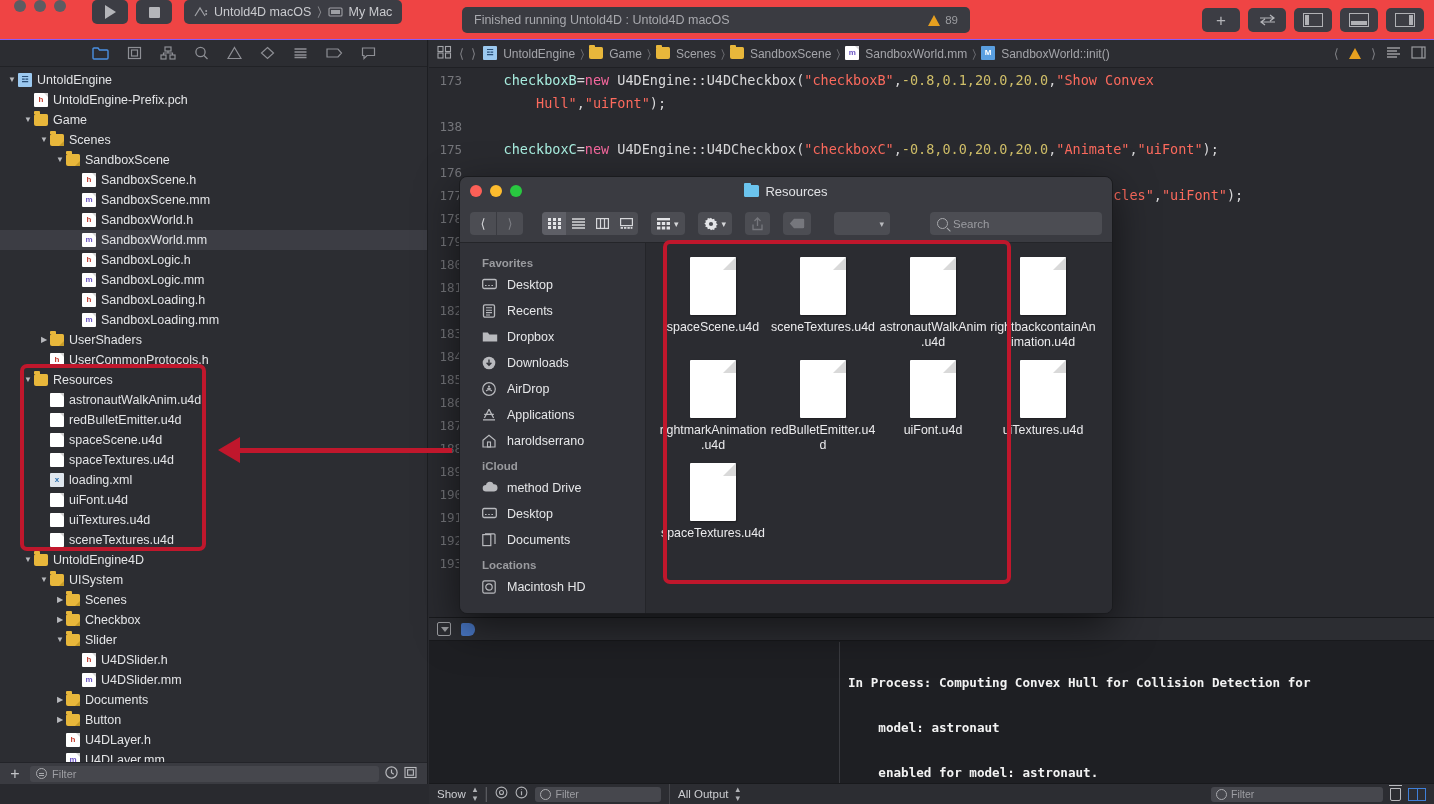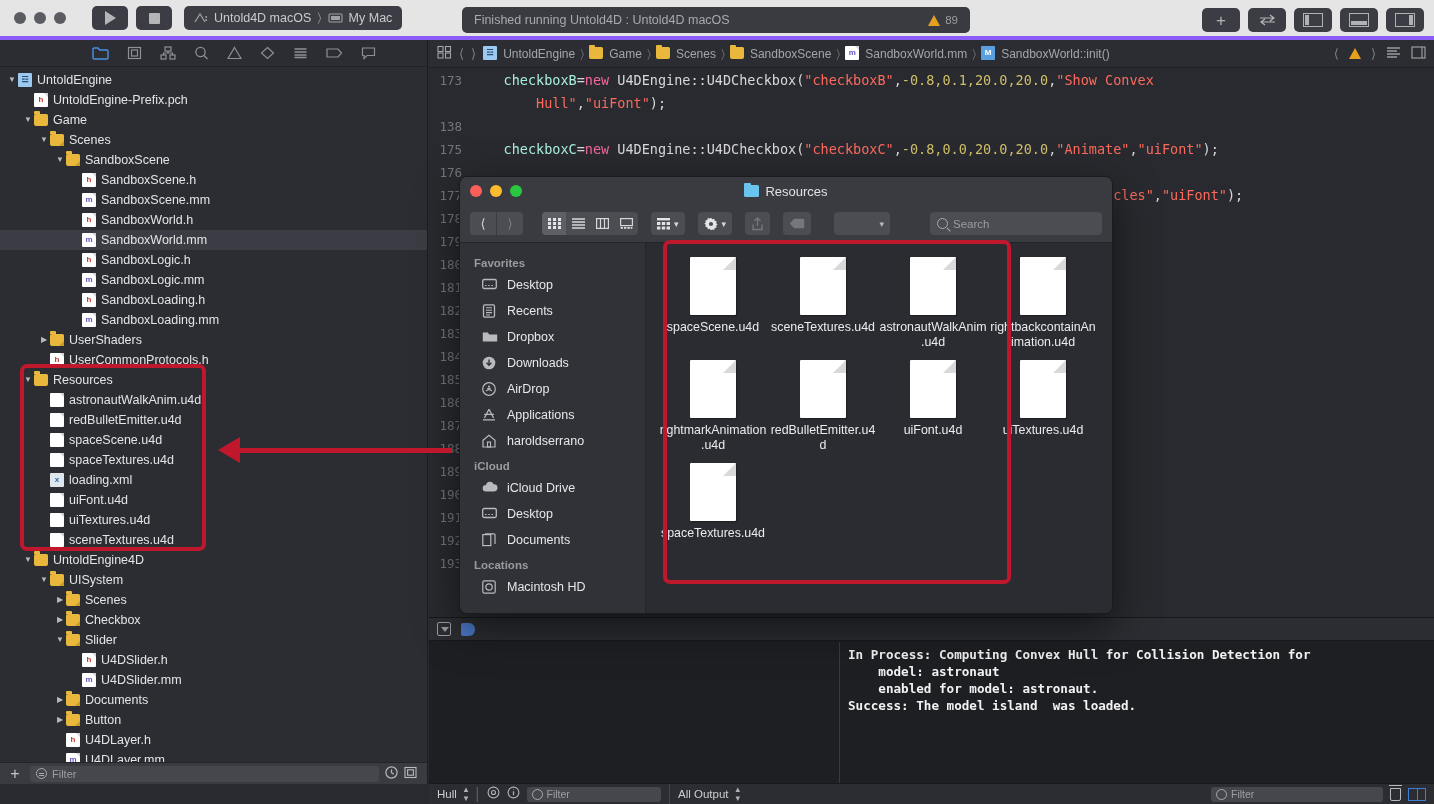--- a/index.html
+++ b/index.html
@@ -7,23 +7,23 @@
     width: 1434px; height: 804px;
     background: #292a2f;
     font-family: "Liberation Sans", sans-serif;
     overflow: hidden;
   }
   #app { position: relative; width: 1434px; height: 804px; }
 
   
   .toolbar {
     position: absolute; top: 0; left: 0; width: 1434px; height: 40px;
-    background: #e5e5e5;
-    border-bottom: 4px solid #8b5cf6;
-    display: flex; align-items: center;
+    background: #ef4444;
+    border-bottom: 1px solid #8b5cf6;
+    display: flex; 
   }
   .traffic { display: flex; gap: 8px; margin-left: 14px; }
   .tl { width: 12px; height: 12px; border-radius: 50%; background: #5b5c62; }
   .tb-btn {
     width: 36px; height: 24px; border-radius: 5px;
     background: #3c3d44; margin-left: 8px;
     display: flex; align-items: center; justify-content: center;
     color: #b8b9bd;
   }
   .tb-btn.first { margin-left: 26px; }
@@ -169,21 +169,21 @@
     display: flex; align-items: center; padding: 0 8px; gap: 10px;
   }
   .dbg-icon1 { width:14px;height:14px;border:1.2px solid #9a9b9f;border-radius:2px;position:relative;}
   .dbg-icon1::after{content:"";position:absolute;left:3px;top:3.5px;border-left:4px solid transparent;border-right:4px solid transparent;border-top:5px solid #9a9b9f;}
   .dbg-icon2 { width:14px;height:13px;background:#4a79c8;border-radius:2px 6px 6px 2px;}
   .debug-body { position:absolute; top:25px; left:0; right:0; bottom:21px; display:flex; }
   .vars { width: 411px; background: #1e1f23; border-right: 1px solid #3a3b40;}
   .console { flex: 1; background: #1e1f23; padding: 4px 8px 0 8px; overflow: hidden;}
   .ln {
     font-family: "DejaVu Sans Mono", monospace; font-size: 12.6px; line-height: 17px;
-    color: #f2f2f2; white-space: pre-wrap; font-weight: bold;
+    color: #f2f2f2; white-space: pre-wrap; font-weight: bold; margin-top: 28px;
   }
   .debug-bottom {
     position: absolute; bottom: 0; left:0; right:0; height: 21px; background: #2c2d32;
     border-top: 1px solid #18191c; display: flex; align-items: center;
   }
   .db-seg { display:flex; align-items:center; height:100%; padding: 0 8px; gap:7px; }
   .db-label { color:#cdced2; font-size:11.5px; }
   .stepper { color:#b1b2b6; font-size:9px; line-height:1.0; display:flex; flex-direction:column;}
   .db-filter {
     height: 15px; background:#46474d; border-radius:3px; display:flex; align-items:center;
@@ -250,21 +250,21 @@
   }
   .f-pill.dim { color:#76777d; }
   .f-search {
     height:23px; width:172px; background:#4c4d53; border-radius:4px; display:flex;align-items:center;
     padding:0 7px; gap:5px; color:#9b9ca1; font-size:11.5px; margin-left:auto;
   }
   .mag { width:11px;height:11px;border:1.4px solid #a8a9ad;border-radius:50%;position:relative;}
   .mag::after{content:"";position:absolute;right:-4px;bottom:-2.5px;width:5px;height:1.4px;background:#a8a9ad;transform:rotate(45deg);}
   .f-body { display:flex; height: 372px; }
   .f-sidebar { width:186px; background:#313238; padding-top:8px; overflow:hidden; border-right:1px solid #242529;}
-  .f-shead { color:#9a9b9f; font-size:11.5px; padding:6px 0 3px 14px; font-weight:bold;}
+  .f-shead { color:#9a9b9f; font-size:11.5px; padding:6px 0 3px 14px; font-weight:bold;margin-left:8px;}
   .f-srow { height:26px; display:flex; align-items:center; gap:9px; padding-left:22px; color:#e6e7e9; font-size:12.5px;}
   .f-content { flex:1; background:#2b2c31; position:relative; overflow:hidden; }
   .f-grid { display:flex; flex-wrap:wrap; padding:14px 8px 0 12px; }
   .f-item { width:110px; margin-bottom:10px; display:flex; flex-direction:column; align-items:center; }
   .f-fileico {
     width:46px;height:58px;background:#fff;position:relative;border-radius:1px;
     box-shadow: 1px 1px 2px rgba(0,0,0,.35);
   }
   .f-fileico::after{
     content:""; position:absolute; right:0; top:0;
@@ -838,21 +838,21 @@
       <div class="vars"></div>
       <div class="console" id="console">
           <div class="ln">In Process: Computing Convex Hull for Collision Detection for</div>
           <div class="ln">    model: astronaut</div>
           <div class="ln">    enabled for model: astronaut.</div>
           <div class="ln">Success: The model island  was loaded.</div>
         </div>
     </div>
     <div class="debug-bottom">
       <div class="db-seg" style="width:240px;">
-        <span class="db-label">Hull</span>
+        <span class="db-label">Show</span>
         <span class="stepper">
             <span>▴</span>
             <span>▾</span>
           </span>
         <span style="color:#5a5b60;">|</span>
         <span>
           <svg width="13" height="13" viewBox="0 0 13 13">
               <circle cx="6.5" cy="6.5" r="5.4" fill="none" stroke="#b1b2b6" stroke-width="1.1"></circle>
               <circle cx="6.5" cy="6.5" r="2" fill="none" stroke="#b1b2b6" stroke-width="1.1"></circle>
             </svg>
@@ -1040,21 +1040,21 @@
                 <path d="M1 6.3 L7 1.2 L13 6.3 V13 H1 z" fill="none" stroke="#b9babe" stroke-width="1.2"></path>
                 <rect x="5.5" y="8" width="3" height="5" fill="none" stroke="#b9babe" stroke-width="1.1"></rect>
               </svg></span>
             <span>haroldserrano</span>
           </div>
           <div class="f-shead">iCloud</div>
           <div class="f-srow">
             <span class="si"><svg width="16" height="12" viewBox="0 0 16 12">
                 <path d="M4 10.5 a3.3 3.3 0 0 1 0-6.6 a4 4 0 0 1 7.6-.6 a3.3 3.3 0 0 1 .6 7.2 z" fill="#b9babe"></path>
               </svg></span>
-            <span>iCloud Drive</span>
+            <span>method Drive</span>
           </div>
           <div class="f-srow">
             <span class="si"><svg width="15" height="13" viewBox="0 0 15 13">
                 <rect x="0.7" y="1.5" width="13.6" height="9" rx="1.4" fill="none" stroke="#b9babe" stroke-width="1.3"></rect>
                 <path d="M3 7.5 H12" stroke="#b9babe" stroke-width="1.1" stroke-dasharray="1.6 1.6"></path>
               </svg></span>
             <span>Desktop</span>
           </div>
           <div class="f-srow">
             <span class="si"><svg width="14" height="14" viewBox="0 0 14 14">

